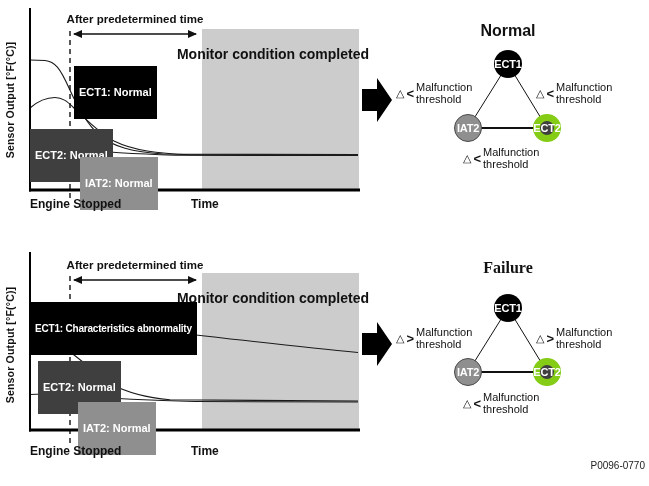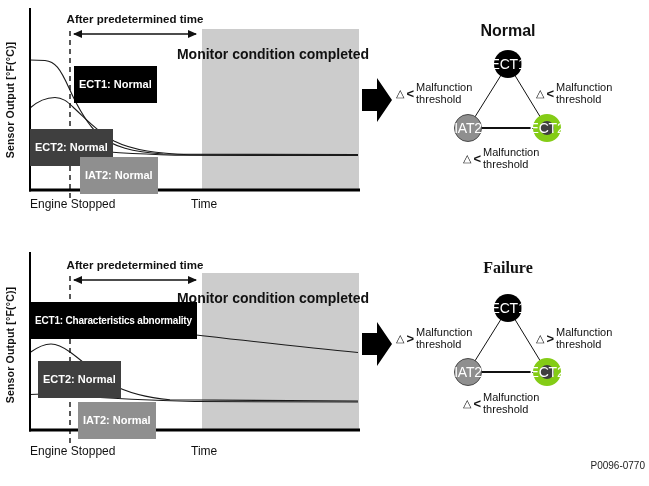--- a/index.html
+++ b/index.html
@@ -8,34 +8,34 @@
     font-family:"Liberation Sans",sans-serif;color:#111;
   }
   #geom{position:absolute;left:0;top:0;width:649px;height:486px;}
   .abs{position:absolute;white-space:nowrap;}
   .yaxis-label{
     font-size:10.5px;font-weight:bold;transform:translate(-50%,-50%) rotate(-90deg);
     letter-spacing:0.2px;
   }
   .span-label{font-size:11.5px;font-weight:bold;transform:translateX(-50%);}
   .monitor-label{font-size:14px;font-weight:bold;transform:translateX(-50%);}
-  .axis-text{font-size:12px;font-weight:normal;}
+  .axis-text{font-size:12px;font-weight:bold;}
   .curve-tag{
     position:absolute;color:#fff;font-weight:bold;font-size:11px;
-    padding:12px 5px;line-height:13px;white-space:nowrap;
+    padding:20px 5px;line-height:13px;white-space:nowrap;
   }
   .tag-black{background:#000000;}
   .tag-dark{background:#3f3f3f;}
   .tag-mid{background:#8f8f8f;}
   .tag-wide{font-size:10px;letter-spacing:-0.2px;}
   .panel-title{font-size:16px;font-weight:bold;transform:translateX(-50%);}
   .node{
     position:absolute;width:28px;height:28px;border-radius:50%;
     display:flex;align-items:center;justify-content:center;
-    color:#fff;font-weight:normal;font-size:14px;letter-spacing:-0.2px;box-sizing:border-box;
+    color:#fff;font-weight:bold;font-size:11px;letter-spacing:-0.2px;box-sizing:border-box;
   }
   .node-ect1{background:#000000;}
   .node-iat2{background:#8f8f8f;border:1px solid #4a4a4a;}
   .node-ect2{background:#3f3f3f;border:7px solid #84cc16;}
   .thr{position:absolute;display:flex;align-items:center;gap:1px;}
   .thr .sym{font-size:11px;line-height:11px;font-weight:normal;}
   .thr .cmp{font-size:13px;line-height:13px;font-weight:bold;padding:0 1px;}
   .thr .txt{font-size:11px;font-weight:normal;line-height:11.5px;}
   .footer-code{font-size:10px;color:#222;}
 </style>

